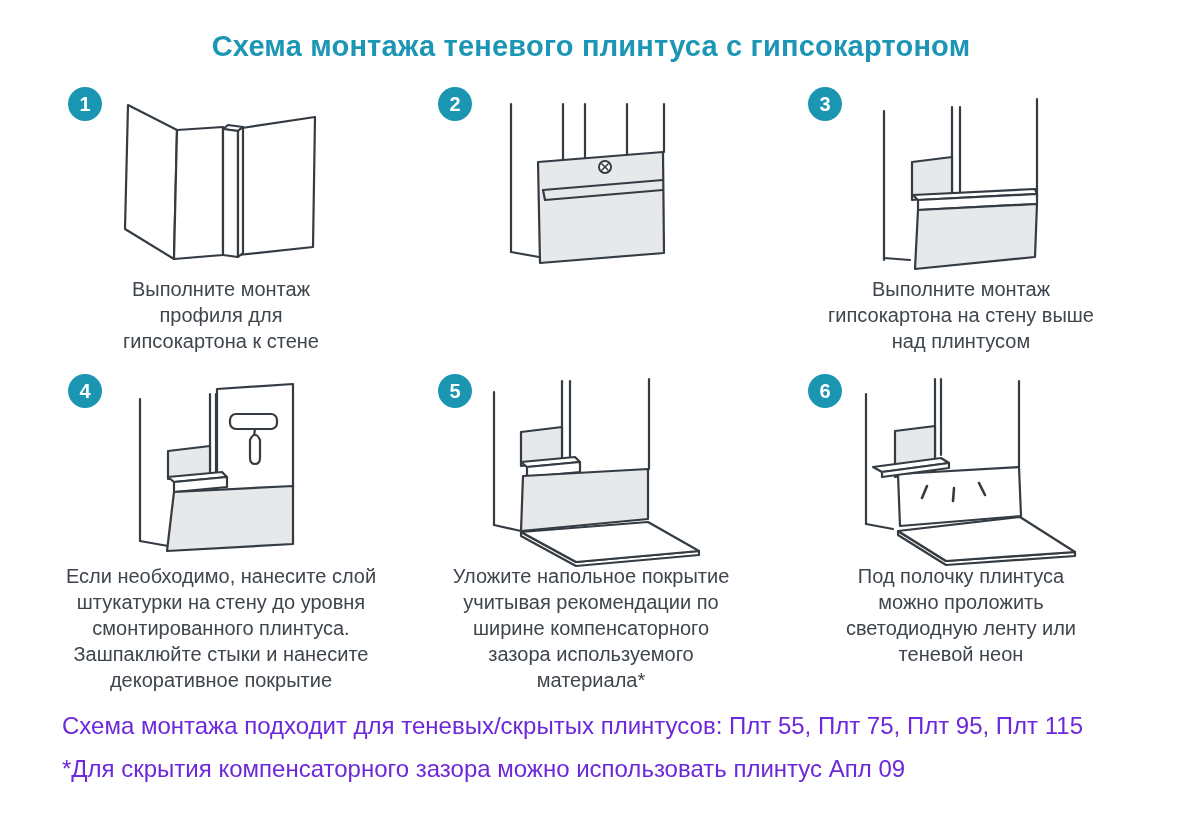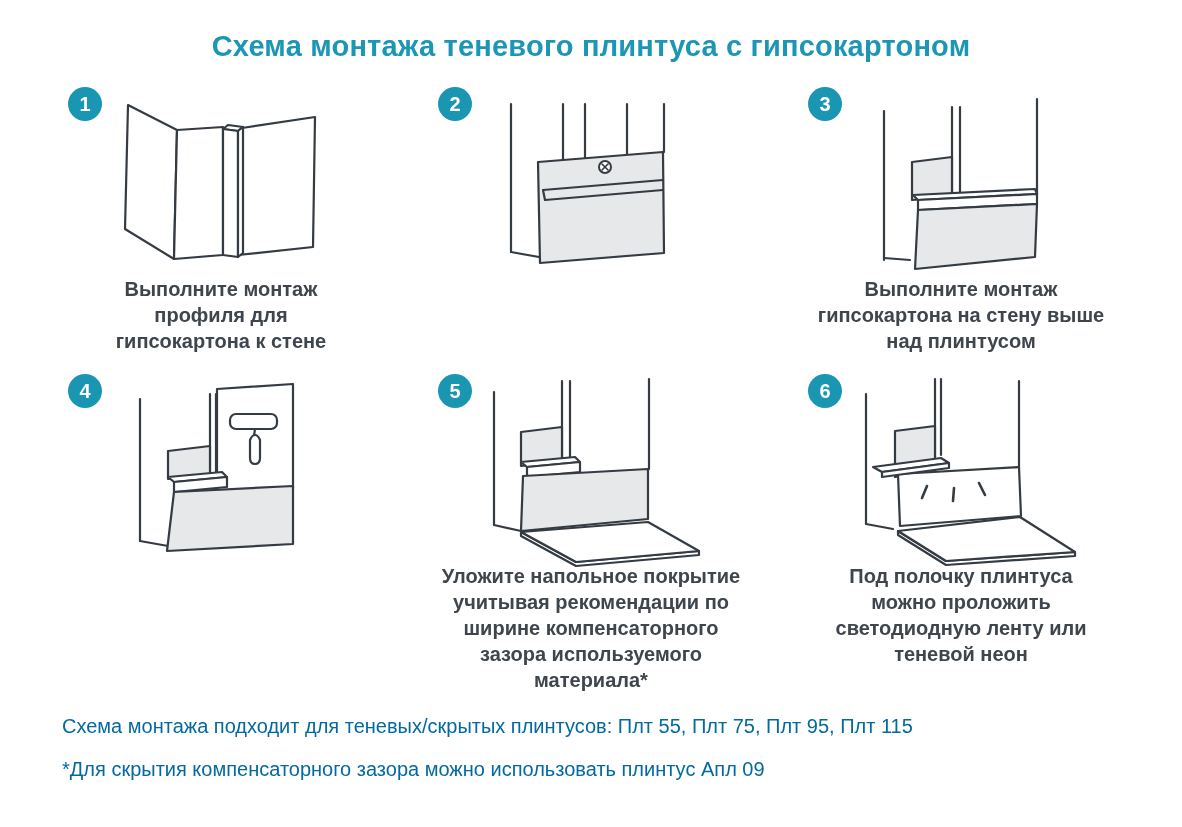--- a/index.html
+++ b/index.html
@@ -20,24 +20,24 @@
   .cell{display:flex;flex-direction:column;align-items:center;}
   .fig-wrap{position:relative;width:232px;height:195px;}
   .fig-wrap svg{display:block;}
   .badge{
     position:absolute;left:-37px;top:0;width:34px;height:34px;border-radius:50%;
     background:#1A95B2;color:#ffffff;font-size:20px;font-weight:bold;
     display:flex;align-items:center;justify-content:center;line-height:1;
   }
   .caption{
     margin:-6px auto 0;max-width:352px;text-align:center;
-    font-size:20px;line-height:26px;white-space:pre-line;color:#3E454D;font-weight:bold;
+    font-size:20px;line-height:26px;white-space:pre-line;color:#3E454D;
   }
   .footnotes{padding:20px 0 0 62px;}
-  .footnote{font-size:20px;line-height:26px;color:#0369a1;margin-top:17px;}
+  .footnote{font-size:24px;line-height:26px;color:#6d28d9;margin-top:17px;}
   .footnote:first-child{margin-top:0;}
 </style>
 </head>
 <body>
 
 <div class="page">
 
   <h1 class="title">Схема монтажа теневого плинтуса с гипсокартоном</h1>
 
   <div class="grid">
@@ -114,20 +114,25 @@
           <polygon points="63,103 117,98 122,103 69,108" fill="#FFFFFF"></polygon>
           <polygon points="69,108 122,103 122,113 69,118" fill="#FFFFFF"></polygon>
           <polygon points="69,118 188,112 188,170 62,177" fill="#E6E8E9"></polygon>
           <g fill="#FFFFFF">
             <rect x="125" y="40" width="47" height="15" rx="6"></rect>
             <line x1="150" y1="55" x2="149" y2="62"></line>
             <path d="M145,66 q2,-5 5,-5 q3,0 5,5 l0,18 q0,6 -5,6 q-5,0 -5,-6 Z"></path>
           </g>
         </svg>
       </div>
+      <p class="caption">Если необходимо, нанесите слой
+штукатурки на стену до уровня
+смонтированного плинтуса.
+Зашпаклюйте стыки и нанесите
+декоративное покрытие</p>
     </div>
 
     <div class="cell">
       <div class="fig-wrap">
         <div class="badge">5</div>
         <svg width="232" height="195" viewBox="0 0 232 195" fill="none" stroke="#343B42" stroke-width="2.2" stroke-linejoin="round" stroke-linecap="round">
           <line x1="19" y1="18" x2="19" y2="151"></line>
           <line x1="19" y1="151" x2="46" y2="157"></line>
           <line x1="87" y1="7" x2="87" y2="88"></line>
           <line x1="95" y1="7" x2="95" y2="85"></line>

